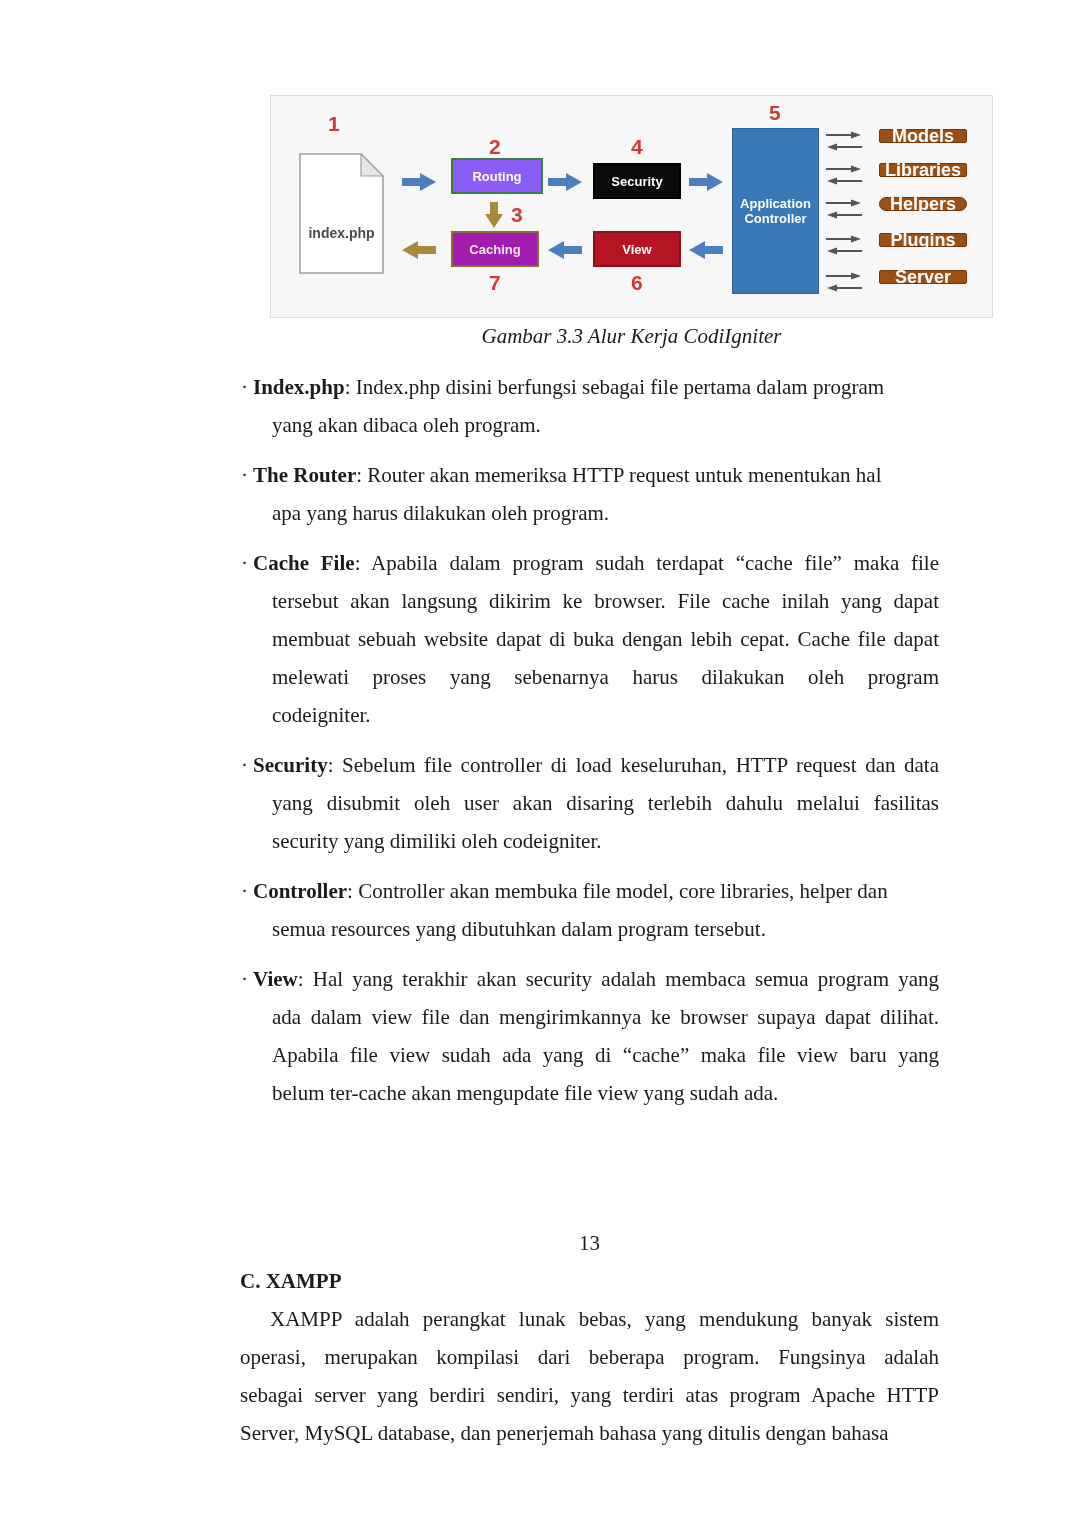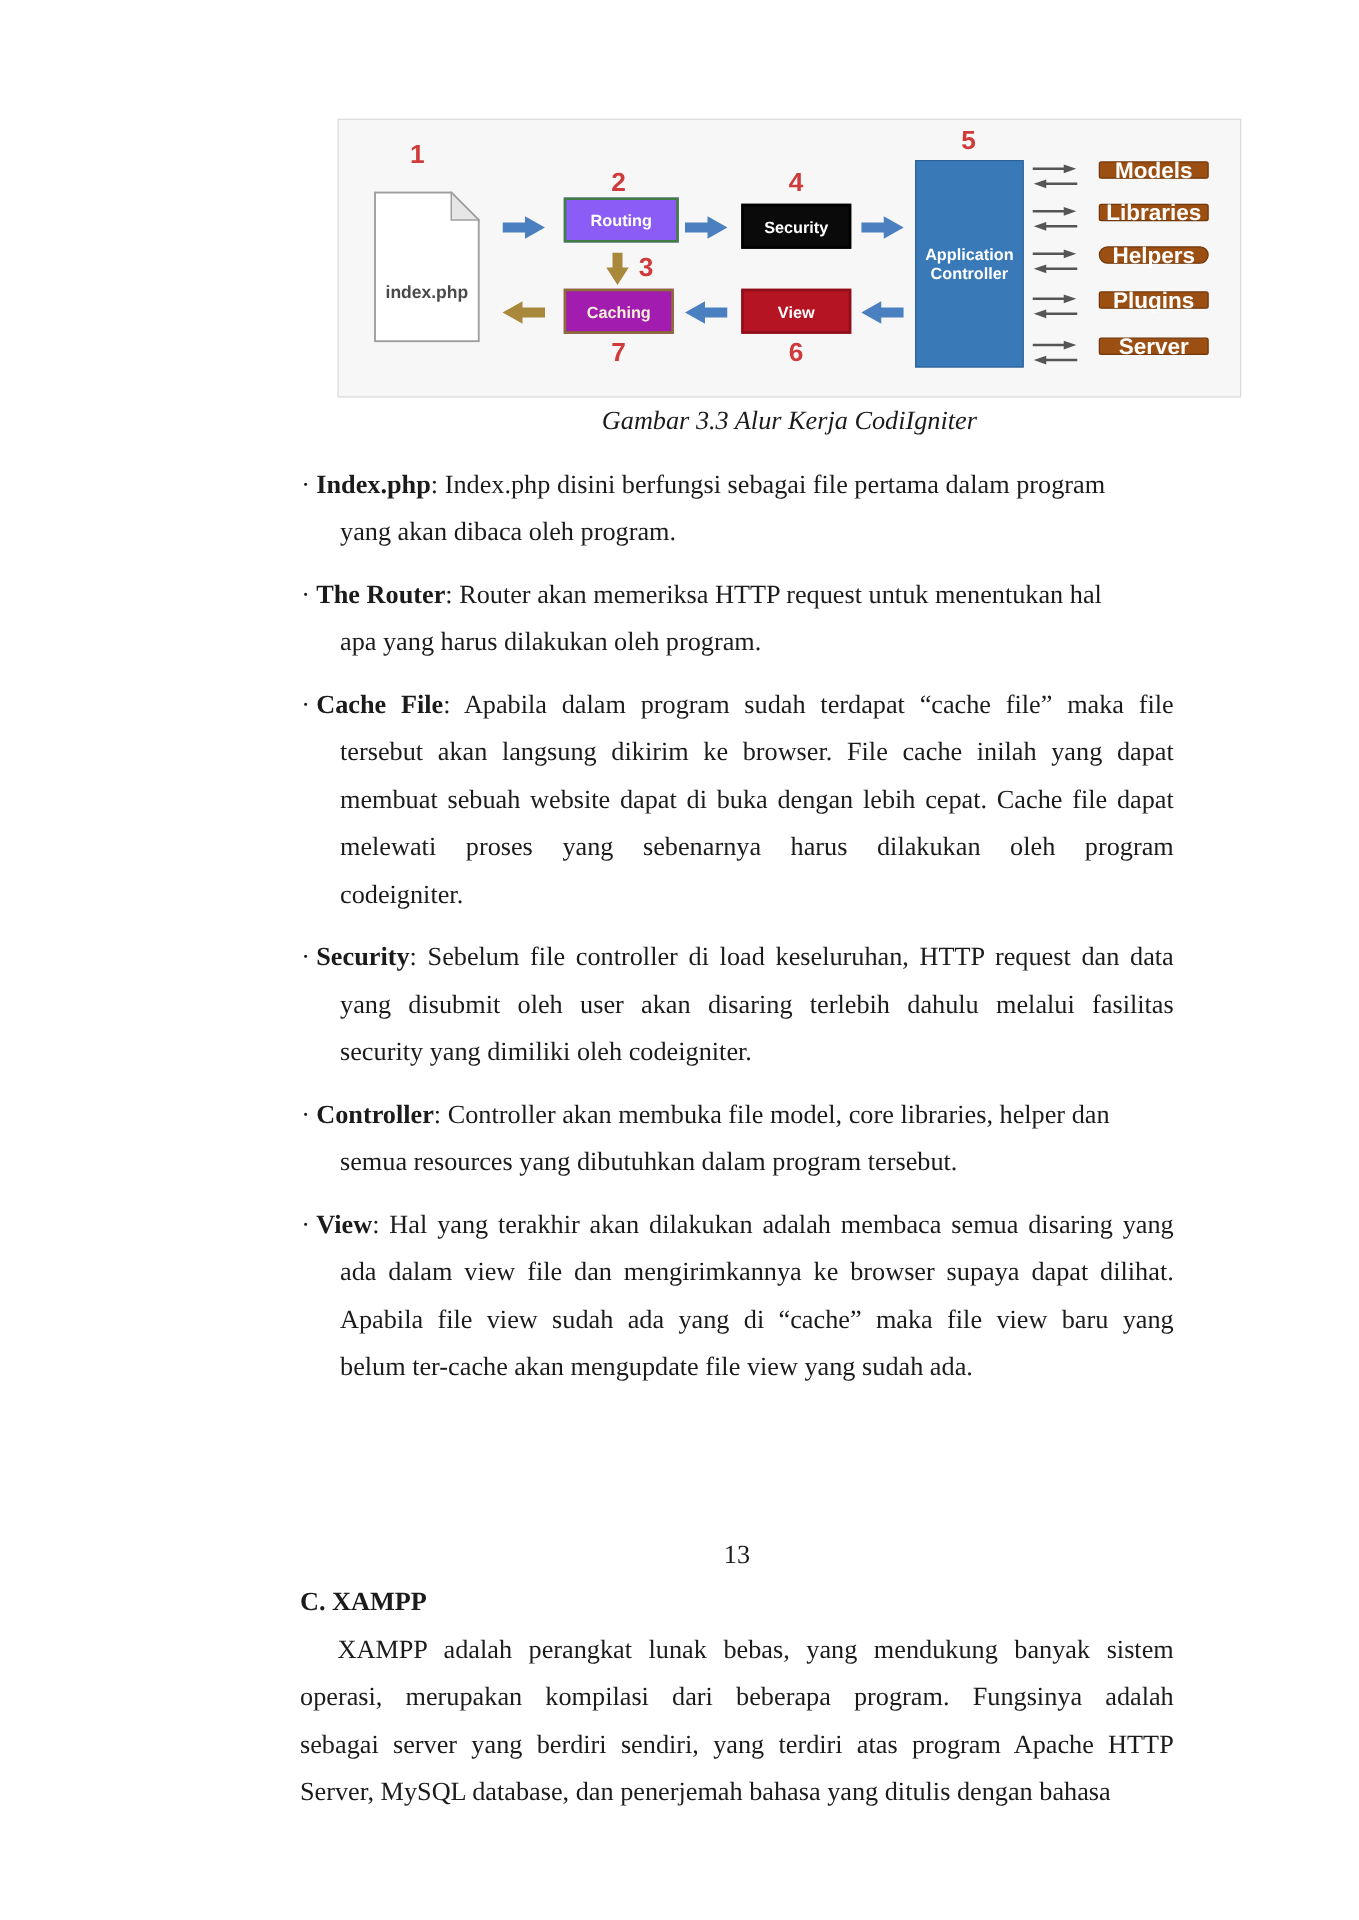--- a/index.html
+++ b/index.html
@@ -206,21 +206,21 @@
   </div>
 
   <div class="bullet">
     <span class="marker">·</span>
     <div class="line first"><span class="term">Controller</span><span>: Controller akan membuka file model, core libraries, helper dan</span></div>
     <div class="line">semua resources yang dibutuhkan dalam program tersebut.</div>
   </div>
 
   <div class="bullet">
     <span class="marker">·</span>
-    <div class="line first j"><span class="term">View</span><span>: Hal yang terakhir akan dilakukan adalah membaca semua disaring yang</span></div>
+    <div class="line first j"><span class="term">View</span><span>: Hal yang terakhir akan security adalah membaca semua program yang</span></div>
     <div class="line j">ada dalam view file dan mengirimkannya ke browser supaya dapat dilihat.</div>
     <div class="line j">Apabila file view sudah ada yang di “cache” maka file view baru yang</div>
     <div class="line">belum ter-cache akan mengupdate file view yang sudah ada.</div>
   </div>
 
   <div class="pagenum">13</div>
 
   <div class="sec-head">C. XAMPP</div>
 
   <div class="para">

